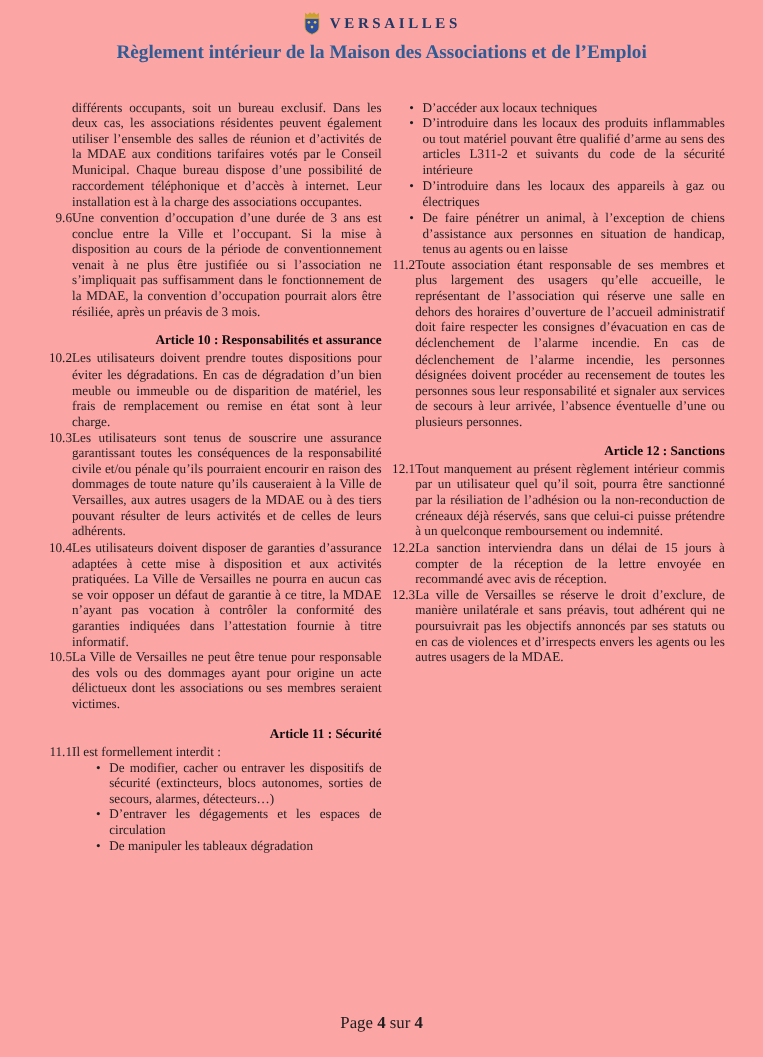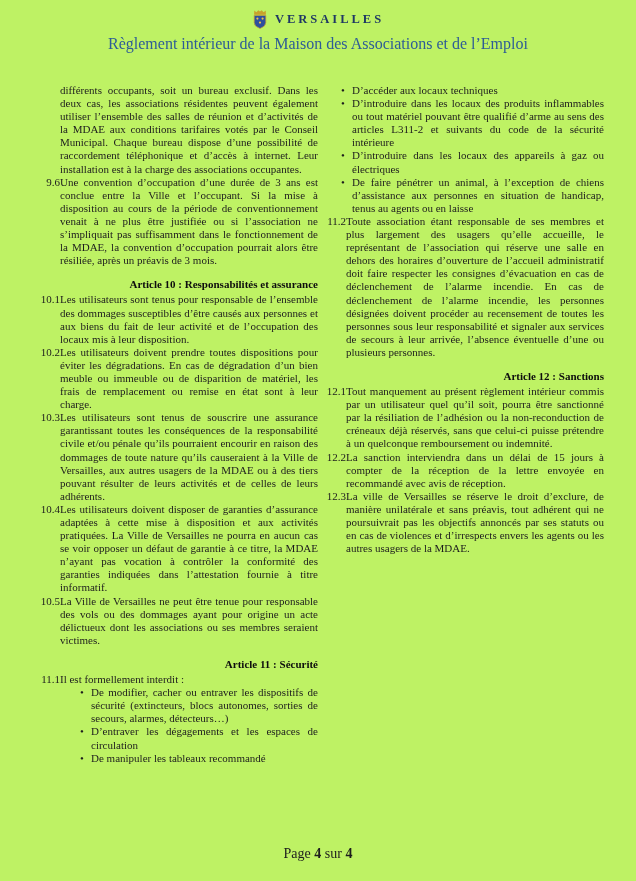--- a/index.html
+++ b/index.html
@@ -2,38 +2,38 @@
 <html lang="fr"><head>
 <meta charset="utf-8">
 <style>
   * { box-sizing: border-box; margin: 0; padding: 0; }
   html, body { background: #ffffff; }
   .page {
     position: relative;
     width: 636px;
     height: 881px;
     margin: 0 auto;
-    background: #bef264;
+    background: #fca5a5;
     font-family: "Liberation Serif", "DejaVu Serif", serif;
     color: #1d1d1d;
     overflow: hidden;
   }
   
   .header { padding-top: 7px; text-align: center; }
   .brand-row {
     display: flex; align-items: center; justify-content: center; gap: 7px;
     height: 24px;
   }
   .brand {
     font-size: 12.5px; font-weight: bold; letter-spacing: 3px;
     color: #1f3864;
   }
   .doc-title {
     margin-top: 4px;
-    font-size: 16px; font-weight: normal;
+    font-size: 16px; font-weight: bold;
     color: #2e5c96;
   }
   
   .columns {
     display: flex;
     gap: 6px;
     padding: 31px 32px 0 38px;
   }
   .col {
     width: 280px;
@@ -93,24 +93,20 @@
       <p class="cont">différents occupants, soit un bureau exclusif. Dans les deux cas, les associations résidentes peuvent également utiliser l’ensemble des salles de réunion et d’activités de la MDAE aux conditions tarifaires votés par le Conseil Municipal. Chaque bureau dispose d’une possibilité de raccordement téléphonique et d’accès à internet. Leur installation est à la charge des associations occupantes.</p>
 
       <div class="item">
         <span class="num">9.6</span>
         <span class="body">Une convention d’occupation d’une durée de 3 ans est conclue entre la Ville et l’occupant. Si la mise à disposition au cours de la période de conventionnement venait à ne plus être justifiée ou si l’association ne s’impliquait pas suffisamment dans le fonctionnement de la MDAE, la convention d’occupation pourrait alors être résiliée, après un préavis de 3 mois.</span>
       </div>
 
       <h2 class="article">Article 10 : Responsabilités et assurance</h2>
 
       <div class="item">
-        <span class="num">10.1</span>
-        <span class="body">Les utilisateurs sont tenus pour responsable de l’ensemble des dommages susceptibles d’être causés aux personnes et aux biens du fait de leur activité et de l’occupation des locaux mis à leur disposition.</span>
-      </div>
-      <div class="item">
         <span class="num">10.2</span>
         <span class="body">Les utilisateurs doivent prendre toutes dispositions pour éviter les dégradations. En cas de dégradation d’un bien meuble ou immeuble ou de disparition de matériel, les frais de remplacement ou remise en état sont à leur charge.</span>
       </div>
       <div class="item">
         <span class="num">10.3</span>
         <span class="body">Les utilisateurs sont tenus de souscrire une assurance garantissant toutes les conséquences de la responsabilité civile et/ou pénale qu’ils pourraient encourir en raison des dommages de toute nature qu’ils causeraient à la Ville de Versailles, aux autres usagers de la MDAE ou à des tiers pouvant résulter de leurs activités et de celles de leurs adhérents.</span>
       </div>
       <div class="item">
         <span class="num">10.4</span>
         <span class="body">Les utilisateurs doivent disposer de garanties d’assurance adaptées à cette mise à disposition et aux activités pratiquées. La Ville de Versailles ne pourra en aucun cas se voir opposer un défaut de garantie à ce titre, la MDAE n’ayant pas vocation à contrôler la conformité des garanties indiquées dans l’attestation fournie à titre informatif.</span>
@@ -122,21 +118,21 @@
 
       <h2 class="article">Article 11 : Sécurité</h2>
 
       <div class="item">
         <span class="num">11.1</span>
         <div class="body">
           <div>Il est formellement interdit :</div>
           <ul class="bullets bullets-nested">
             <li>De modifier, cacher ou entraver les dispositifs de sécurité (extincteurs, blocs autonomes, sorties de secours, alarmes, détecteurs…)</li>
             <li>D’entraver les dégagements et les espaces de circulation</li>
-            <li>De manipuler les tableaux recommandé</li>
+            <li>De manipuler les tableaux dégradation</li>
           </ul>
         </div>
       </div>
     </section>
 
     <section class="col">
       <ul class="bullets bullets-top">
         <li>D’accéder aux locaux techniques</li>
         <li>D’introduire dans les locaux des produits inflammables ou tout matériel pouvant être qualifié d’arme au sens des articles L311-2 et suivants du code de la sécurité intérieure</li>
         <li>D’introduire dans les locaux des appareils à gaz ou électriques</li>

